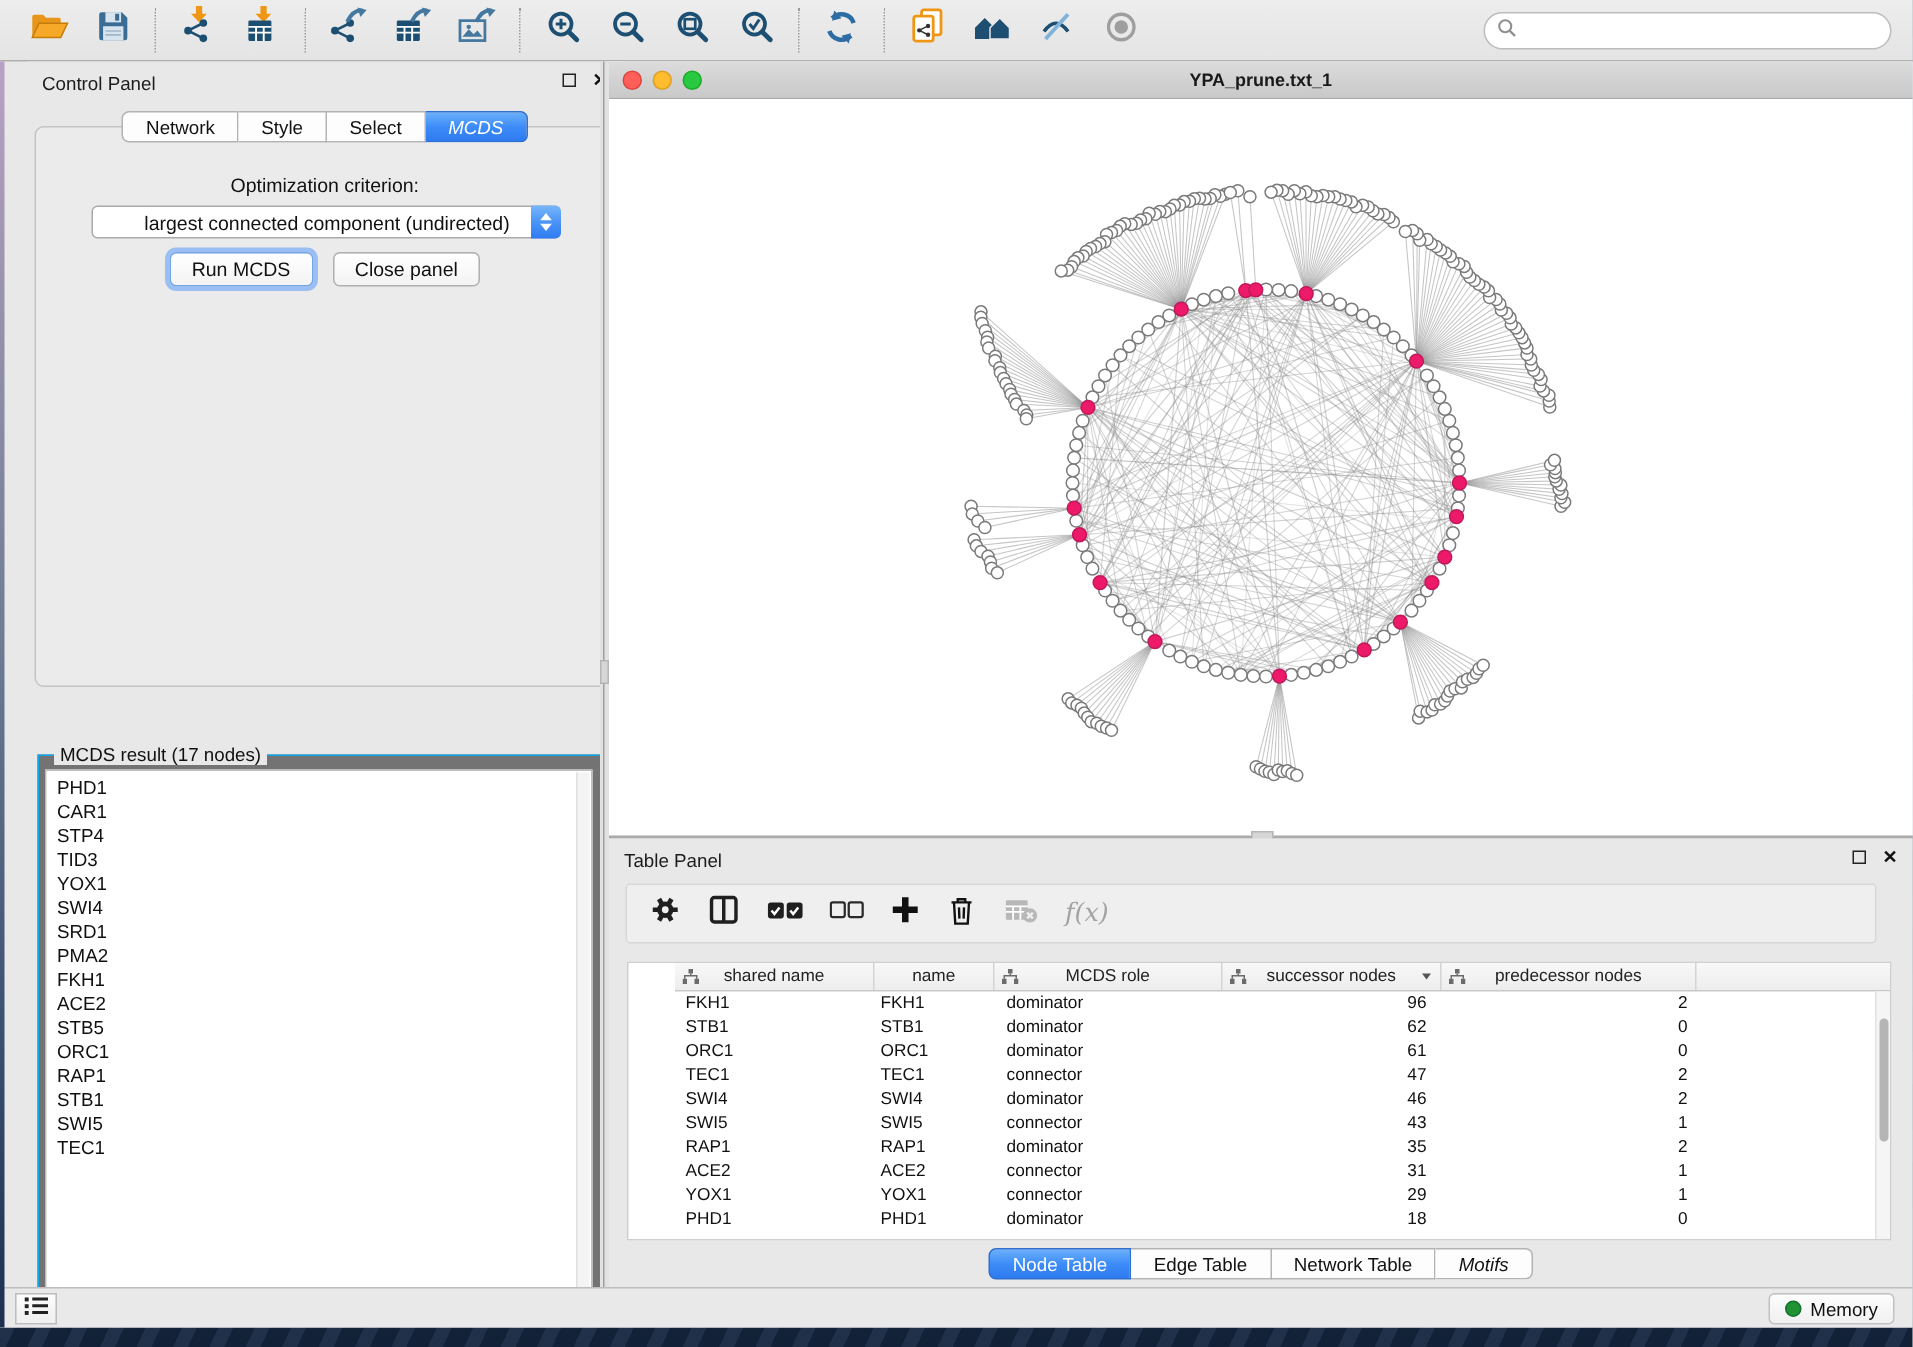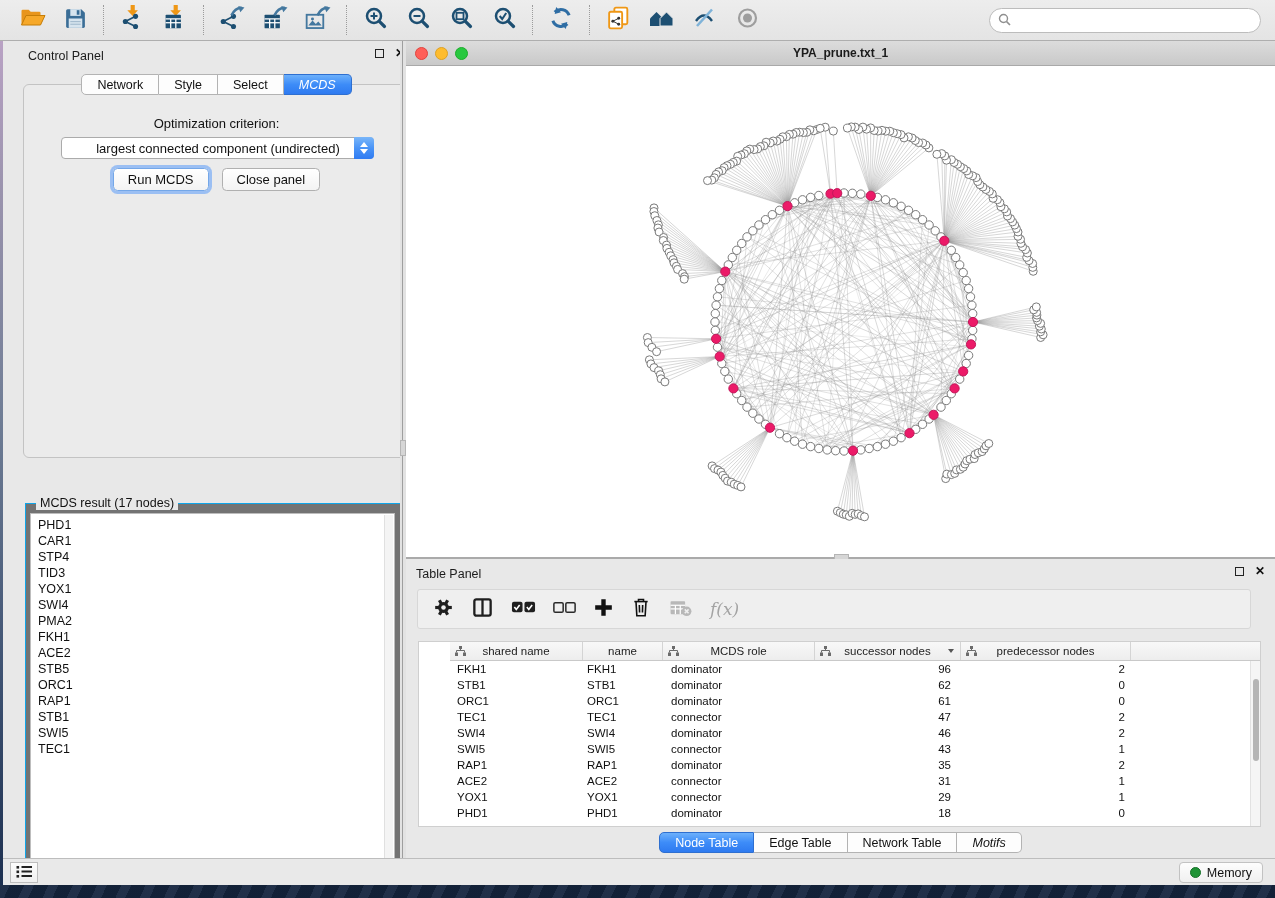--- a/index.html
+++ b/index.html
@@ -356,20 +356,21 @@
     <div class="groupbox">
       <span class="legend">MCDS result (17 nodes)</span>
       <div class="mcds-list">
         <ul id="mcds-list">
             <li>PHD1</li>
             <li>CAR1</li>
             <li>STP4</li>
             <li>TID3</li>
             <li>YOX1</li>
             <li>SWI4</li>
+            <li>SRD1</li>
             <li>PMA2</li>
             <li>FKH1</li>
             <li>ACE2</li>
             <li>STB5</li>
             <li>ORC1</li>
             <li>RAP1</li>
             <li>STB1</li>
             <li>SWI5</li>
             <li>TEC1</li>
           </ul>

